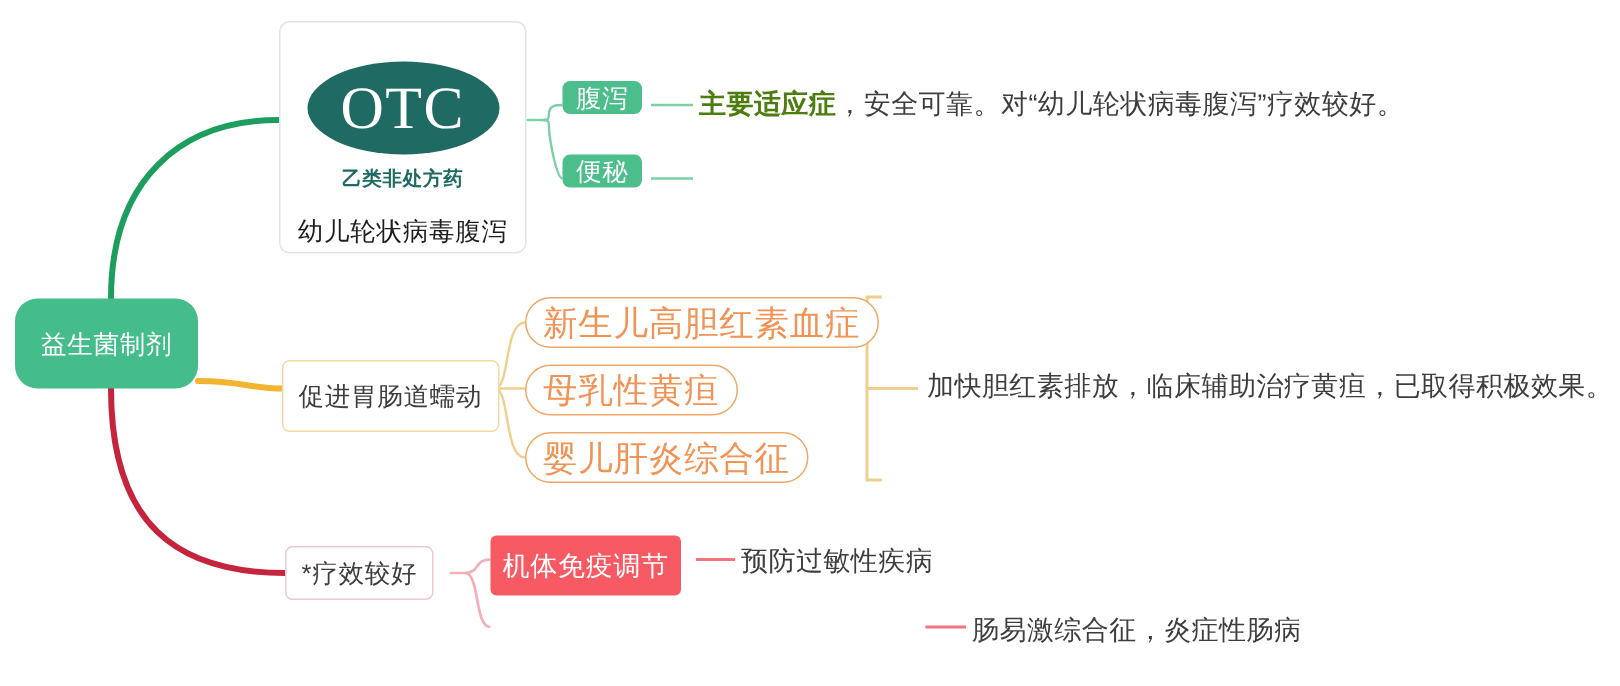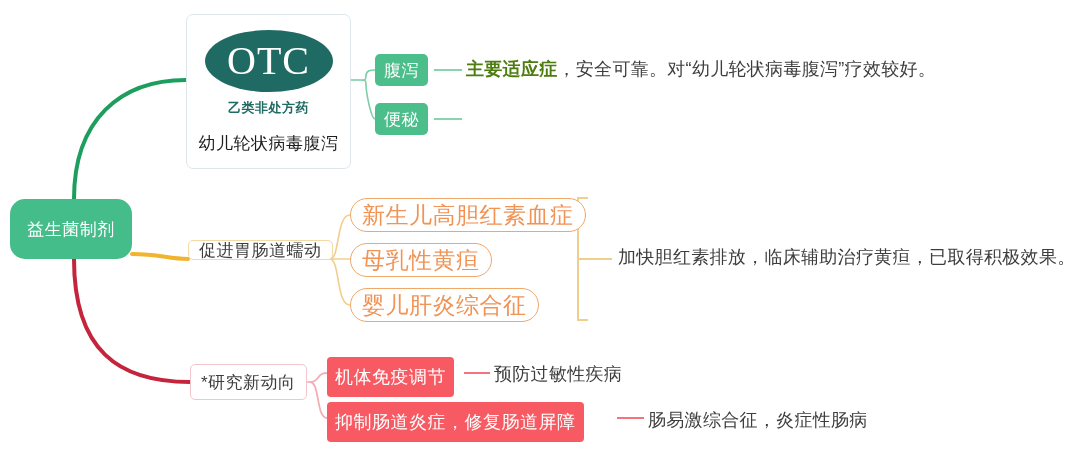--- a/index.html
+++ b/index.html
@@ -51,21 +51,21 @@
   .otc-card {
     left: 186px;
     top: 14px;
     width: 165px;
     height: 155px;
     background: #ffffff;
     border: 1px solid #dfe6ea;
     border-radius: 7px;
     flex-direction: column;
     justify-content: flex-start;
-    padding-top: 15px;
+    padding-top: 26px;
   }
   .otc-ellipse {
     width: 128px;
     height: 62px;
     border-radius: 50%;
     background: #1f6b63;
     display: flex;
     align-items: center;
     justify-content: center;
     color: #ffffff;
@@ -89,21 +89,21 @@
   }
 
   
   .chip-green {
     background: #4cbe8c;
     border-radius: 5px;
     color: #ffffff;
     font-size: 17px;
     letter-spacing: 0.5px;
     padding: 0 9px;
-    height: 32px;
+    height: 22px;
   }
   .chip-green.diarrhea { left: 375px; top: 54px; }
   .chip-green.constipation { left: 375px; top: 103px; }
 
   
   .desc {
     position: absolute;
     white-space: nowrap;
     font-size: 18px;
     color: #3d3d3d;
@@ -116,21 +116,21 @@
   .desc-diarrhea  { left: 466px; top: 57px; }
   .desc-constipation { left: 466px; top: 106px; }
   .desc-jaundice  { left: 618px; top: 245px; }
   .desc-allergy   { left: 494px; top: 362px; }
   .desc-ibs       { left: 648px; top: 408px; }
 
   
   .box-orange {
     left: 188px;
     top: 240px;
-    height: 20px;
+    height: 48px;
     padding: 0 10px;
     background: #ffffff;
     border: 1px solid #f3d9a6;
     border-radius: 5px;
     color: #3d3d3d;
     font-size: 17px;
     letter-spacing: 0.5px;
   }
 
   
@@ -242,25 +242,22 @@
   </div>
   <div class="node pill-orange p3">
     <span>婴儿肝炎综合征</span>
   </div>
   <div class="node pill-orange p2">
     <span>母乳性黄疸</span>
   </div>
   <div class="desc desc-jaundice">加快胆红素排放，临床辅助治疗黄疸，已取得积极效果。</div>
 
   <div class="node box-red">
-    <span>*研究新动向</span>
+    <span>*疗效较好</span>
   </div>
   <div class="node chip-red immune">
     <span>机体免疫调节</span>
   </div>
   <div class="desc desc-allergy">预防过敏性疾病</div>
 
-  <div class="node chip-red inflam">
-    <span>抑制肠道炎症，修复肠道屏障</span>
-  </div>
   <div class="desc desc-ibs">肠易激综合征，炎症性肠病</div>
 
 </div>
 
 </body></html>

